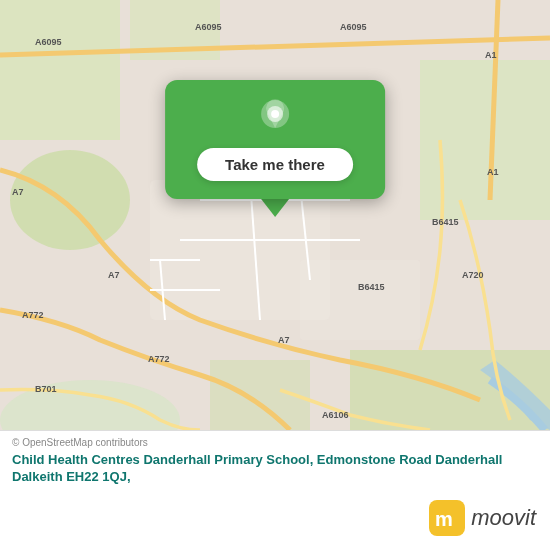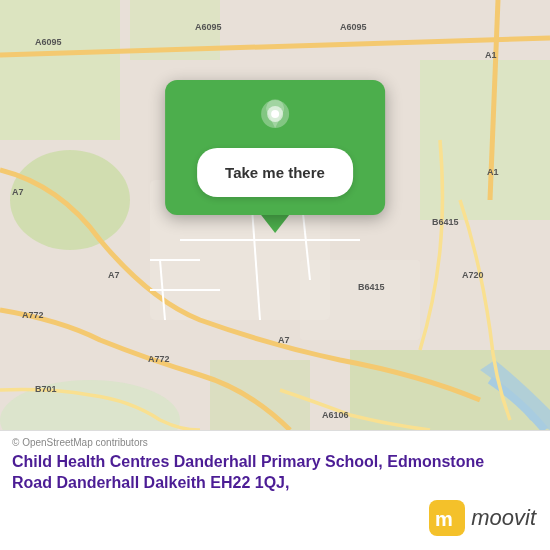--- a/index.html
+++ b/index.html
@@ -44,21 +44,21 @@
       flex-direction: column;
       align-items: center;
       box-shadow: 0 4px 16px rgba(0,0,0,0.3);
       position: relative;
     }
 
     #take-me-there-btn {
       background: white;
       border: none;
       border-radius: 20px;
-      padding: 16px 28px;
+      padding: 8px 28px;
       font-size: 15px;
       font-weight: 600;
       color: #333;
       cursor: pointer;
       white-space: nowrap;
       box-shadow: 0 2px 6px rgba(0,0,0,0.15);
     }
 
     #popup-tail {
       width: 0;
@@ -78,23 +78,23 @@
       padding: 6px 28px 8px 12px;
     }
 
     #copyright-row {
       font-size: 10px;
       color: #888;
       margin-bottom: 4px;
     }
 
     #location-title {
-      font-size: 16px;
+      font-size: 13px;
       font-weight: bold;
-      color: #4c1d95;
+      color: #0f766e;
       line-height: 1.3;
     }
 
     #moovit-logo {
       position: absolute;
       bottom: 14px;
       right: 14px;
       display: flex;
       align-items: center;
       gap: 6px;

